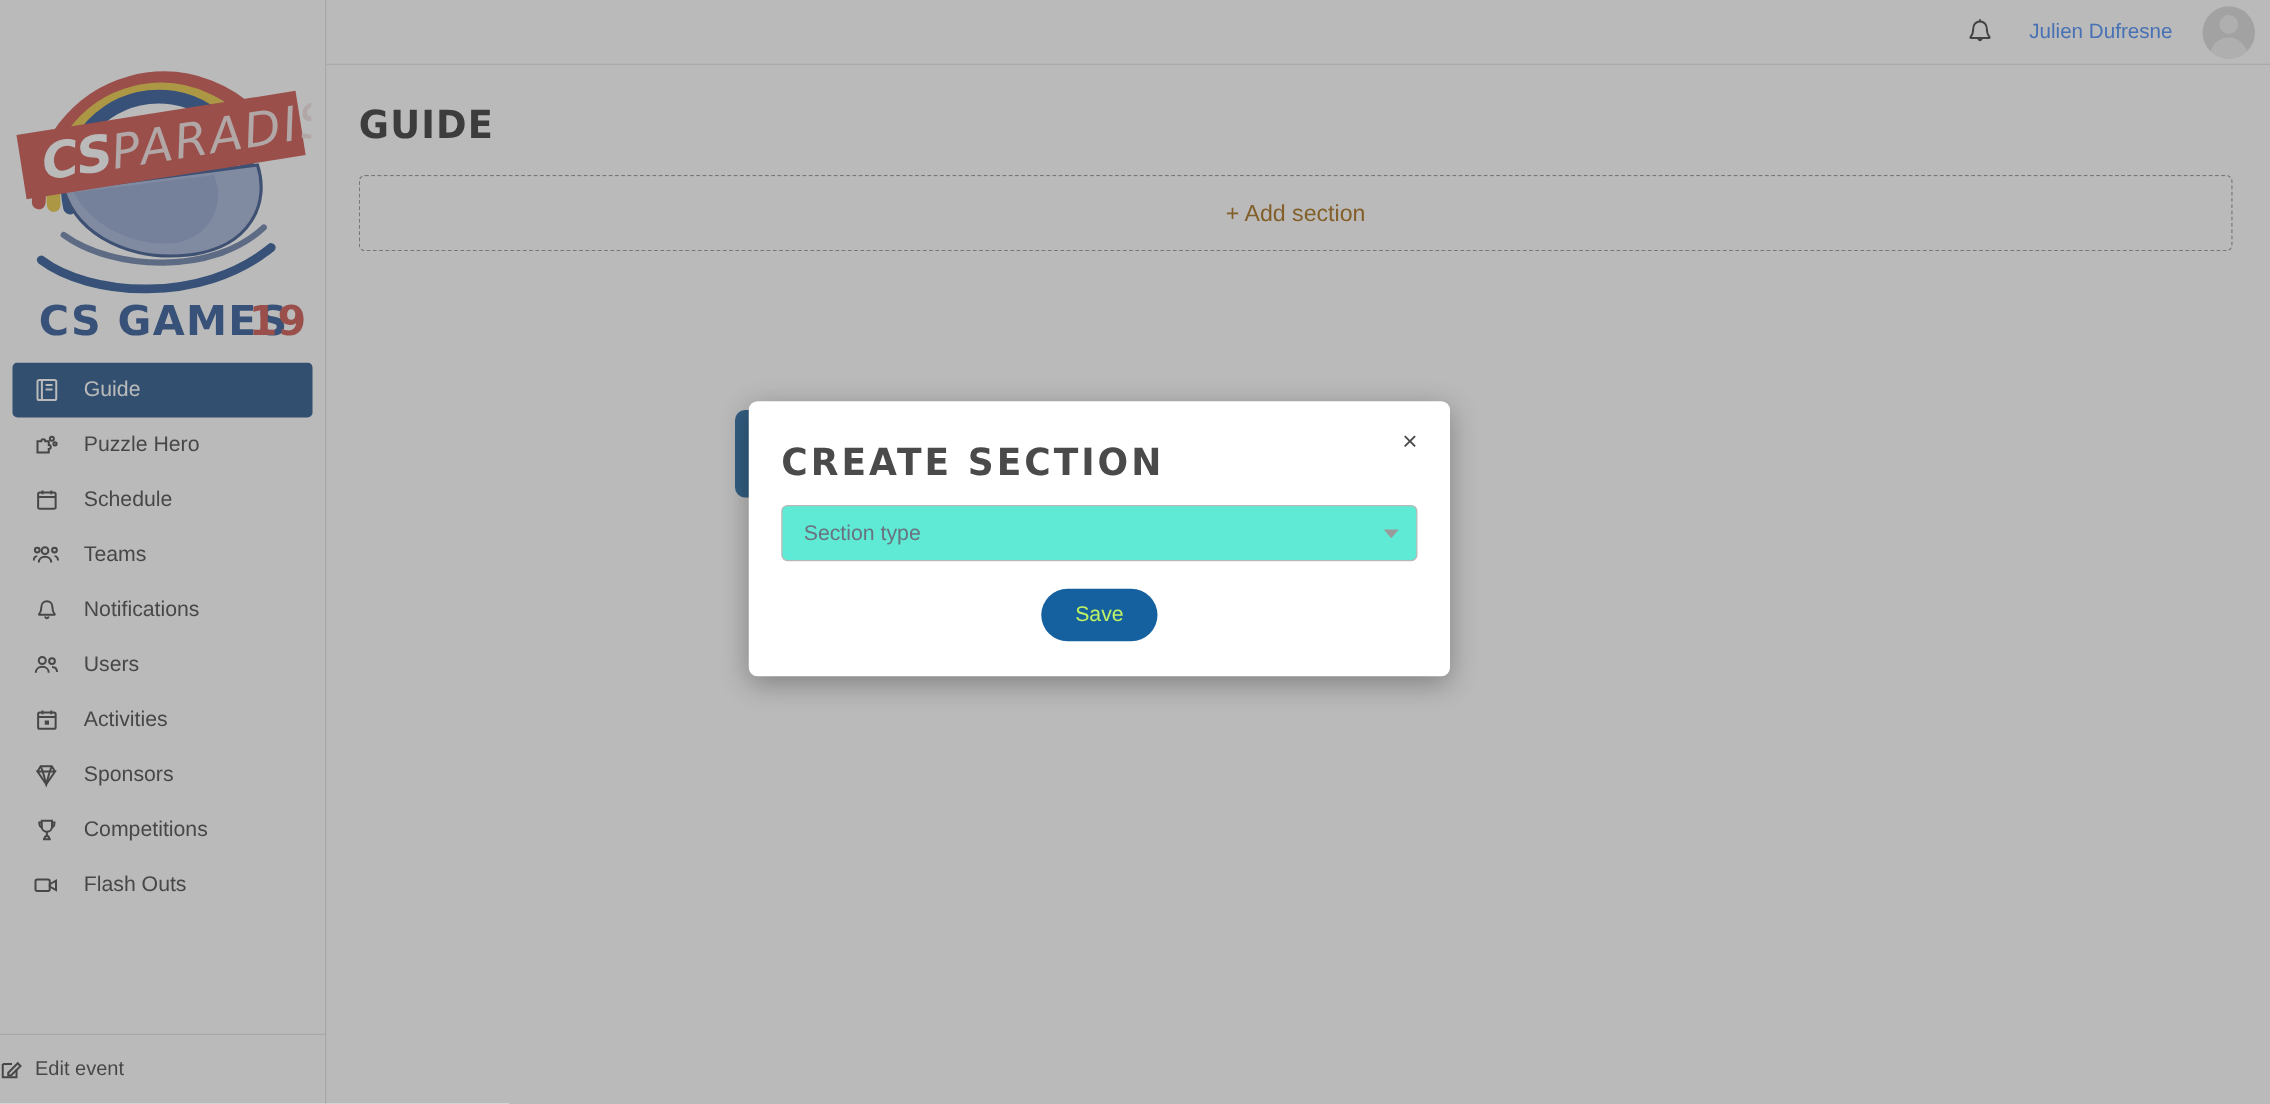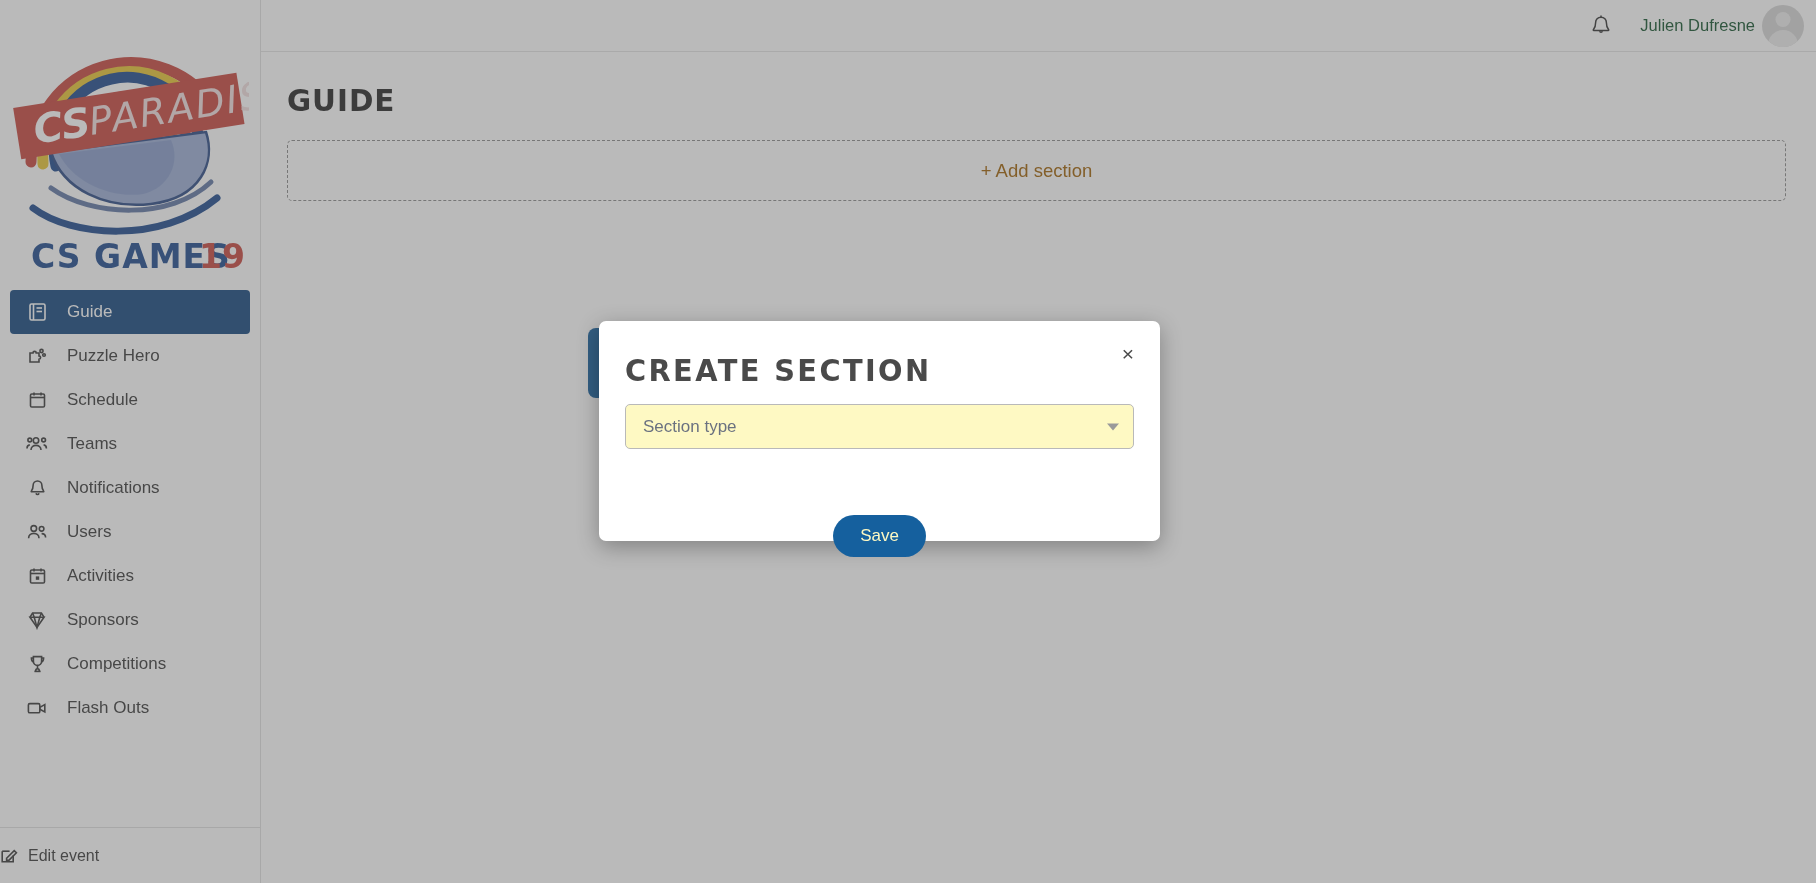--- a/index.html
+++ b/index.html
@@ -35,22 +35,22 @@
     z-index: 4;
   }
   .bell-btn {
     width: 34px; height: 34px;
     display: flex; align-items: center; justify-content: center;
     cursor: pointer;
     margin-right: 22px;
   }
   .user-name {
     font-size: 16.5px;
-    color: #14532d;
-    margin-right: 7px;
+    color: #3b82f6;
+    margin-right: 24px;
     white-space: nowrap;
   }
   .avatar {
     width: 42px; height: 42px;
     border-radius: 50%;
     background: #d6d6d6;
     overflow: hidden;
     position: relative;
     flex: 0 0 auto;
   }
@@ -228,21 +228,21 @@
   }
   .select-field {
     position: relative;
     height: 45px;
     border: 1px solid #b9b9b9;
     border-radius: 5px;
     display: flex;
     align-items: center;
     padding-left: 17px;
     cursor: pointer;
-    background: #fef9c3;
+    background: #5eead4;
   }
   .select-placeholder {
     font-size: 17px;
     color: #6b7280;
     user-select: none;
   }
   .select-caret {
     position: absolute;
     right: 14px;
     top: 50%;
@@ -252,29 +252,28 @@
     border-right: 6px solid transparent;
     border-top: 7px solid #9a9a9a;
   }
   .modal-actions {
     display: flex;
     justify-content: center;
     margin-top: 22px;
   }
   .save-btn {
     background: #15609e;
-    color: #fef9c3;
+    color: #bef264;
     border: none;
     border-radius: 22px;
     padding: 0 27px;
     height: 42px;
     font-size: 17px;
     font-family: "Liberation Sans", sans-serif;
     cursor: pointer;
-    margin-top: 44px;
   }
 </style>
 </head>
 <body>
 
 <div id="page-root">
 
   <div class="main">
     <h1 class="page-title">GUIDE</h1>
     <div class="add-section">

